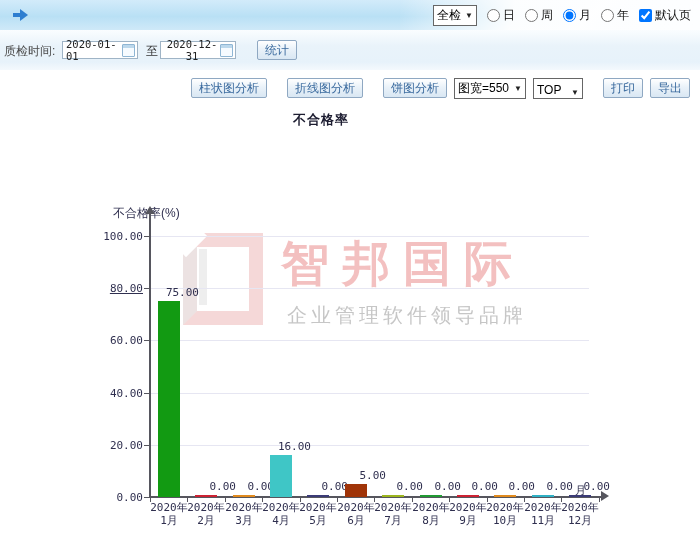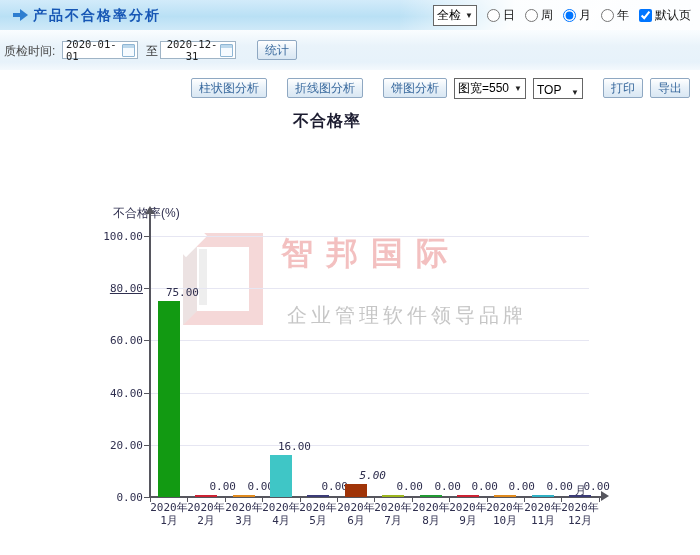--- a/index.html
+++ b/index.html
@@ -39,53 +39,52 @@
     height:20px;line-height:18px;padding:0 7px;box-sizing:border-box;
     background:linear-gradient(180deg,#ffffff 0%,#eaf2f9 45%,#d9e7f3 100%);cursor:default;}
   .stat-btn{position:absolute;left:257px;top:10px;text-align:center;}
 
   
   .toolbar{position:absolute;left:0;top:77px;width:690px;height:22px;display:flex;justify-content:flex-end;align-items:center;gap:7px;}
   .toolbar .gap{width:6px;}
 
   
   #chart{position:absolute;left:0;top:0;width:700px;height:555px;}
-  .chart-title{position:absolute;left:293px;top:111px;font-size:16px;font-weight:bold;color:#1c1c30;letter-spacing:1px;}
+  .chart-title{position:absolute;left:293px;top:111px;font-size:13px;font-weight:bold;color:#1c1c30;letter-spacing:1px;}
   .grid{position:absolute;height:1px;background:#e6e6f2;}
   .ytick{position:absolute;width:48px;text-align:right;font:11px/13px "DejaVu Sans Mono",monospace;color:#2f2f4f;}
   .ymark{position:absolute;width:6px;height:1px;background:#56565e;}
   .xmark{position:absolute;width:1px;height:4px;background:#56565e;}
   .axis{position:absolute;background:#56565e;}
   .arr-up{position:absolute;width:0;height:0;border-left:5px solid transparent;border-right:5px solid transparent;border-bottom:8px solid #56565e;}
   .arr-right{position:absolute;width:0;height:0;border-top:5px solid transparent;border-bottom:5px solid transparent;border-left:8px solid #56565e;}
   .bar{position:absolute;}
   .vlab{position:absolute;width:60px;text-align:right;font:11px "DejaVu Sans Mono",monospace;color:#2f2f4f;}
   .xcat{position:absolute;width:58px;text-align:center;font:11px/13px "DejaVu Sans Mono",monospace;color:#2f2f4f;}
   .ylab{position:absolute;left:113px;top:205px;font-size:12px;color:#2f2f4f;}
   .xunit{position:absolute;left:575px;top:483px;font-size:11px;color:#2f2f4f;}
 
   
   .wm-logo{position:absolute;left:183px;top:233px;width:52px;height:64px;
     border:14px solid rgba(224,130,130,.30);border-left-color:rgba(185,150,150,.28);}
   .wm-logo::before{content:'';position:absolute;left:-26px;top:-26px;width:30px;height:30px;background:#fff;transform:rotate(45deg);}
   .wm-logo::after{content:'';position:absolute;left:2px;top:2px;width:8px;height:56px;background:rgba(160,160,160,.18);}
-  .wm-brand{position:absolute;left:281px;top:232px;font-size:32px;font-weight:bold;letter-spacing:13px;
+  .wm-brand{position:absolute;left:281px;top:232px;font-size:48px;font-weight:bold;letter-spacing:13px;
     color:rgba(226,105,105,.42);white-space:nowrap;}
   .wm-slogan{position:absolute;left:287px;top:302px;font-size:20px;letter-spacing:4px;
     color:rgba(135,135,135,.48);white-space:nowrap;}
 </style>
 </head>
 <body>
 
 <div class="page">
 
   <div class="title-bar">
     <div class="title-swoosh"></div>
     <span class="arrow-icon"></span>
-    <span class="page-title">产品不合格率分析</span>
     <div class="header-controls">
       <div class="sel" style="width:36px;">
         <span>全检</span>
         <span class="sel-arr">▼</span>
       </div>
       <label class="radio-item">
         <input type="radio" name="period" style="">
         <span>日</span>
       </label>
       <label class="radio-item">
@@ -207,21 +206,21 @@
         <div>2020年</div>
         <div>4月</div>
       </div>
       <div class="bar" style="left: 307px; top: 495px; width: 22px; height: 2px; background: rgb(59, 59, 119);"></div>
       <div class="vlab" style="left: 288px; top: 480px;">0.00</div>
       <div class="xcat" style="left: 289px; top: 501px;">
         <div>2020年</div>
         <div>5月</div>
       </div>
       <div class="bar" style="left: 345px; top: 484px; width: 22px; height: 13px; background: rgb(160, 52, 8);"></div>
-      <div class="vlab" style="left: 326px; top: 469px; font-style: italic;">5.00</div>
+      <div class="vlab" style="left: 326px; top: 469px;">5.00</div>
       <div class="xcat" style="left: 327px; top: 501px;">
         <div>2020年</div>
         <div>6月</div>
       </div>
       <div class="bar" style="left: 382px; top: 495px; width: 22px; height: 2px; background: rgb(156, 181, 30);"></div>
       <div class="vlab" style="left: 363px; top: 480px;">0.00</div>
       <div class="xcat" style="left: 364px; top: 501px;">
         <div>2020年</div>
         <div>7月</div>
       </div>

